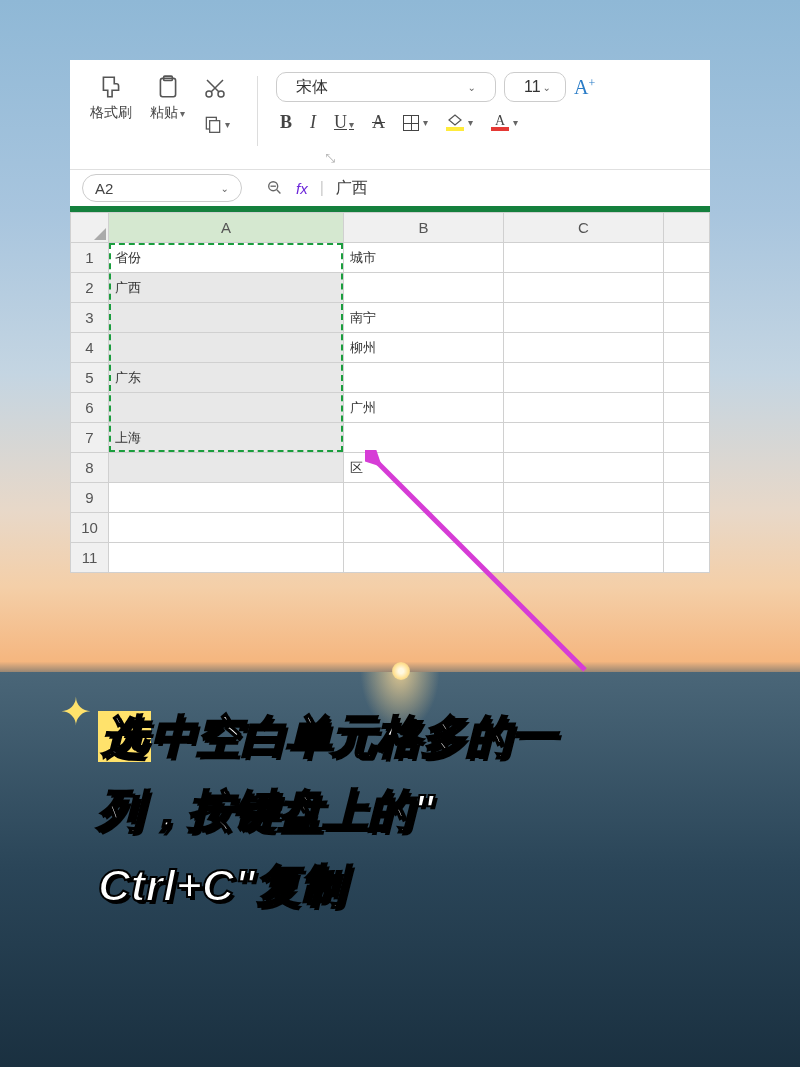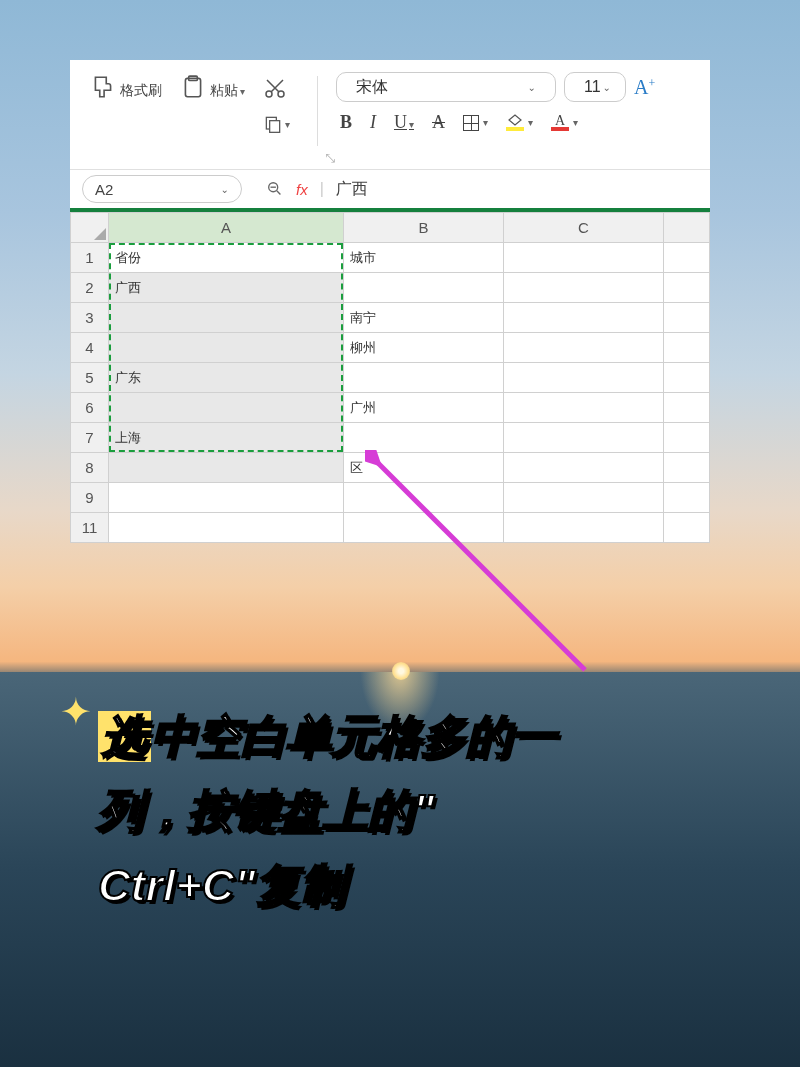--- a/index.html
+++ b/index.html
@@ -55,22 +55,22 @@
   padding: 8px 12px 0 12px;
 }
 .ribbon-group-left {
   display: inline-flex;
   align-items: flex-start;
   gap: 18px;
   padding: 6px 8px;
 }
 .rib-item {
   display: flex;
-  flex-direction: row;
-  align-items: flex-end;
+  flex-direction: column;
+  align-items: center;
   font-size: 14px;
   color: #444;
   gap: 4px;
 }
 .rib-item-row {
   display: flex;
   flex-direction: row;
   align-items: center;
   gap: 0;
   font-size: 14px;
@@ -141,21 +141,21 @@
 .text-A { font-family: serif; font-size: 14px; line-height: 12px; }
 .text-bar { width: 18px; height: 4px; background: #e53935; }
 .ribbon-corner {
   position: absolute; right: 375px; bottom: 4px;
   font-size: 12px; color: #aaa;
 }
 .name-row {
   display: flex;
   align-items: center;
   height: 42px;
-  border-bottom: 4px solid #15803d;
+  border-bottom: 6px solid #15803d;
   padding: 0 12px;
   gap: 10px;
 }
 .name-box {
   border: 1px solid #ccc;
   border-radius: 14px;
   height: 28px;
   width: 160px;
   display: flex;
   align-items: center;
@@ -165,21 +165,21 @@
   color: #444;
 }
 .fx-area {
   display: flex;
   align-items: center;
   gap: 12px;
   font-size: 16px;
   color: #444;
   padding-left: 14px;
 }
-.fx-lbl { font-style: italic; font-size: 15px; color: #ef4444; }
+.fx-lbl { font-style: italic; font-size: 15px; color: #6d28d9; }
 .fx-sep { color: #ccc; }
 .grid {
   position: relative;
 }
 .grid table {
   border-collapse: collapse;
   width: 100%;
   table-layout: fixed;
 }
 .grid td, .grid th {
@@ -446,20 +446,27 @@
             <td></td>
           </tr>
       <tr>
             <td class="rowh">9</td>
             <td></td>
             <td></td>
             <td></td>
             <td></td>
           </tr>
       <tr>
+            <td class="rowh">10</td>
+            <td></td>
+            <td></td>
+            <td></td>
+            <td></td>
+          </tr>
+      <tr>
             <td class="rowh">11</td>
             <td></td>
             <td></td>
             <td></td>
             <td></td>
           </tr>
     </tbody>
       </table>
     <div class="sel-border"></div>
     <svg class="arrow" viewBox="0 0 230 230">

